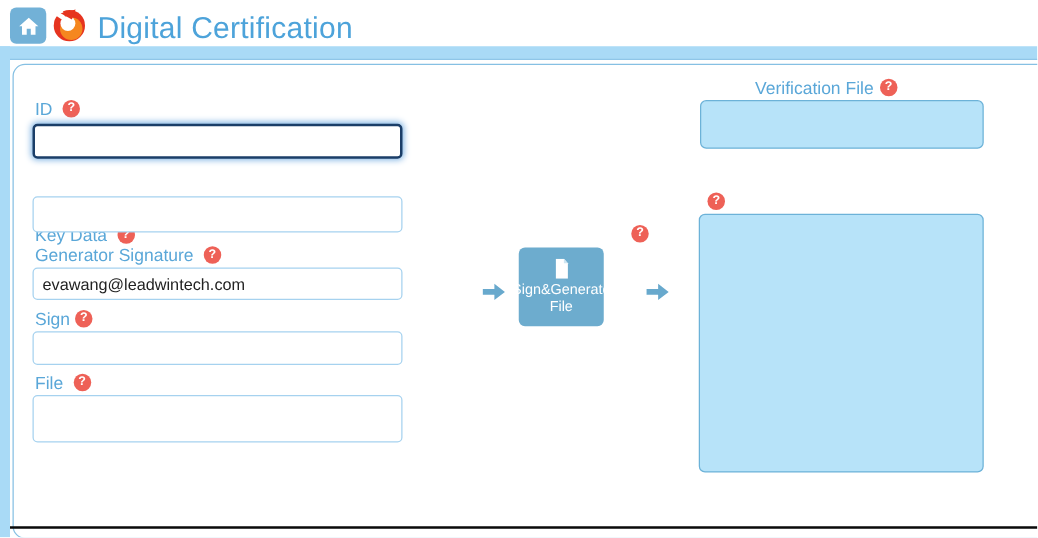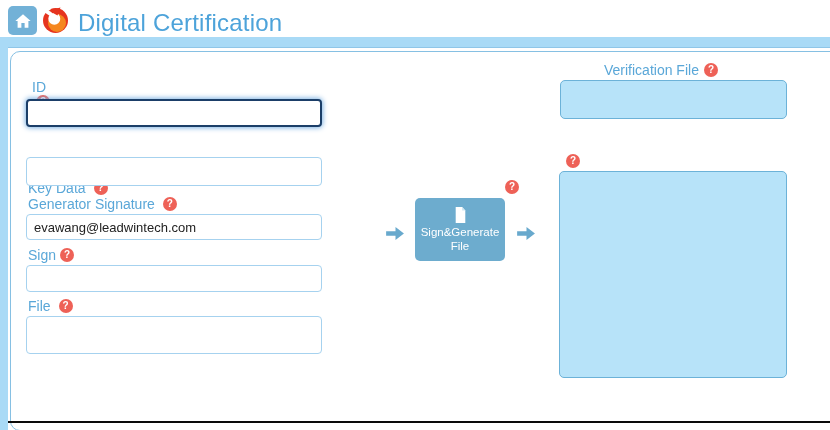--- a/index.html
+++ b/index.html
@@ -32,21 +32,21 @@
 
   
   .inp{position:absolute;left:26px;width:296px;box-sizing:border-box;
        border:1px solid #a6d2ef;border-radius:4px;background:#fff;
        font-family:"Liberation Sans",sans-serif;font-size:13px;color:#222;
        padding:0 7px;outline:none;}
   .inp.focused{border:2px solid #1b3e68;box-shadow:0 0 5px 1px rgba(120,175,225,.95);}
 
   
   .flow-arrow{position:absolute;width:19px;height:15px;}
-  .sign-btn{position:absolute;left:415px;top:198px;width:90px;height:63px;background:#6dacce;
+  .sign-btn{position:absolute;left:415px;top:198px;width:68px;height:63px;background:#6dacce;
             border:none;border-radius:5px;color:#fff;cursor:pointer;display:flex;
             flex-direction:column;align-items:center;justify-content:center;
             font-family:"Liberation Sans",sans-serif;}
   .sign-btn .txt{font-size:11.5px;line-height:14px;text-align:center;}
   .btn-help{position:absolute;left:505px;top:180px;margin:0;width:14px;height:14px;}
 
   
   .out-box{position:absolute;box-sizing:border-box;background:#b7e3f9;
            border:1px solid #6cb2d8;border-radius:5px;resize:none;
            font-family:"Liberation Sans",sans-serif;font-size:13px;color:#222;
@@ -80,21 +80,21 @@
       <circle cx="13.5" cy="13.5" r="12.5" fill="#e6341f"></circle>
       <circle cx="15" cy="16" r="9" fill="#f5871f"></circle>
       <circle cx="12.3" cy="11.8" r="6" fill="#ffffff"></circle>
       <polygon points="12.5,12 -1,3 7,-1" fill="#ffffff"></polygon>
       <polygon points="6.5,3.5 18.5,0.5 15.5,8.5" fill="#e6341f"></polygon>
     </svg>
   </span>
 
   <div class="page-title">Digital Certification</div>
 
-  <div class="lbl-row" style="left:28px;top:79px;flex-direction:column;">
+  <div class="lbl-row" style="left:28px;top:79px;">
     <span class="lbl">ID</span>
     <span class="help">?</span>
   </div>
   <input class="inp focused" style="top: 99px; height: 28px;" value="">
 
   <div class="lbl-row" style="left:28px;top:137px;margin-top:43px;">
     <span class="lbl">Key Data</span>
     <span class="help">?</span>
   </div>
   <input class="inp" style="top: 157px; height: 29px;" value="">

